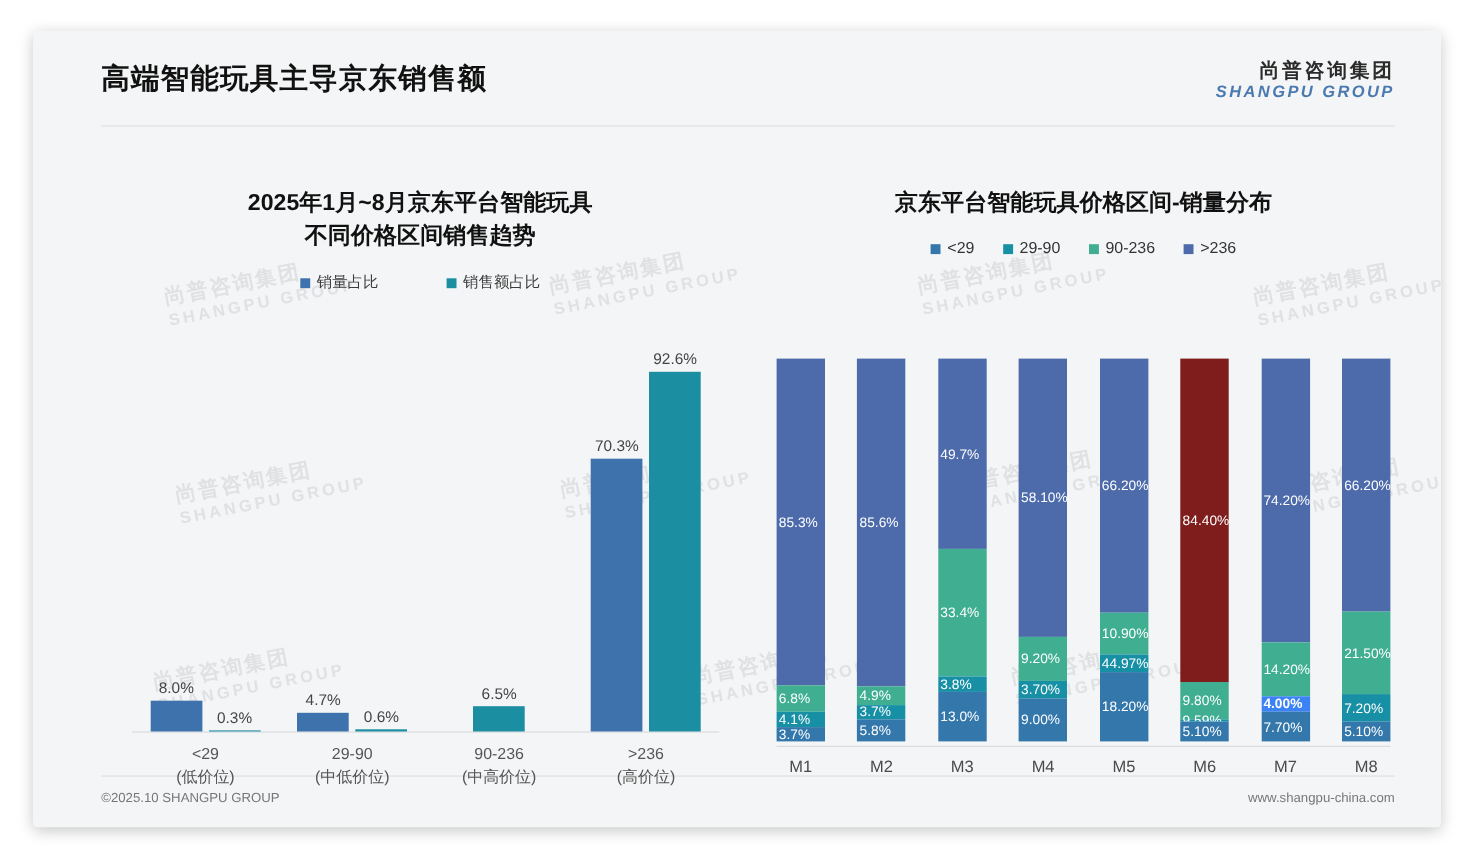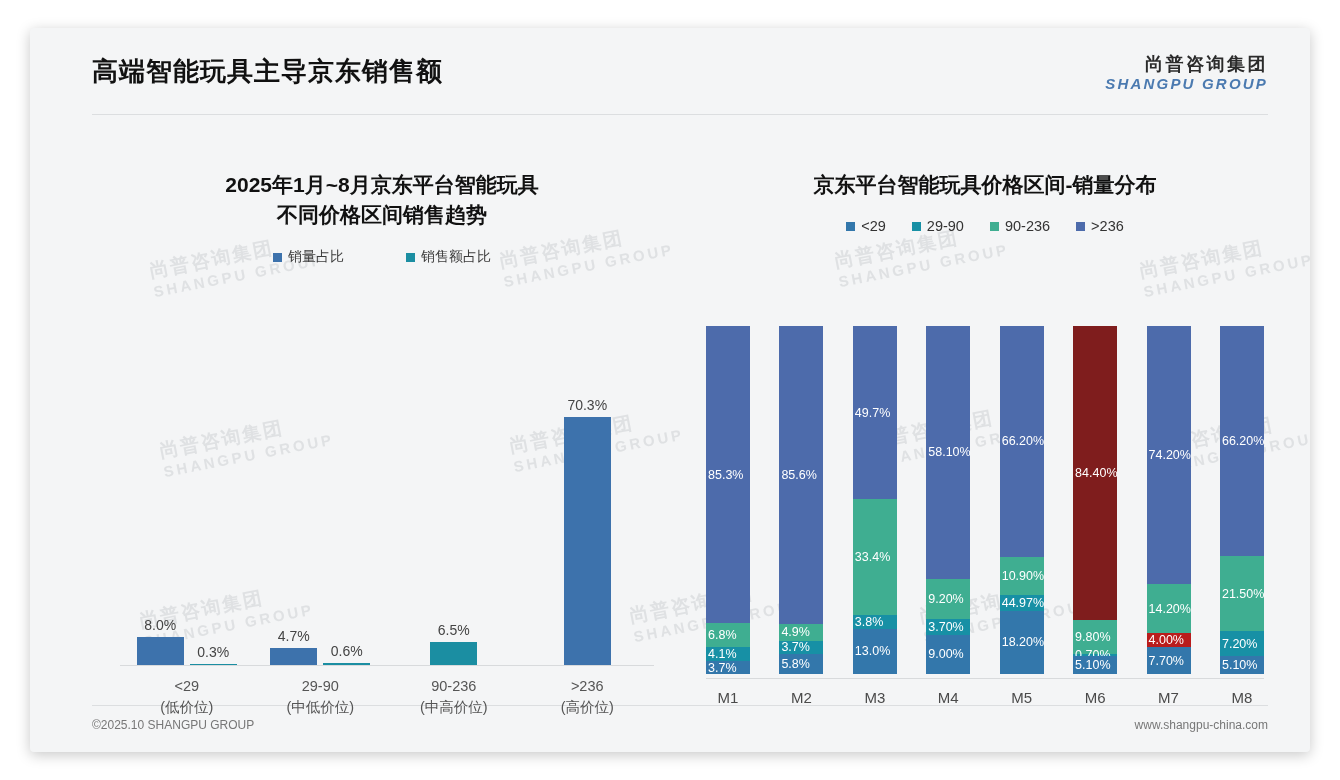--- a/index.html
+++ b/index.html
@@ -328,20 +328,24 @@
             <div class="lbar-wrap">
               <div class="lbar" style="height: 6.5%; background: rgb(27, 142, 162);"></div>
               <div class="lbar-label" style="bottom: calc(6.5% + 4px);">6.5%</div>
             </div>
           </div>
           <div class="lgroup">
             <div class="lbar-wrap">
               <div class="lbar" style="height: 70.3%; background: rgb(61, 114, 172);"></div>
               <div class="lbar-label" style="bottom: calc(70.3% + 4px);">70.3%</div>
             </div>
+            <div class="lbar-wrap">
+              <div class="lbar" style="height: 92.6%; background: rgb(27, 142, 162);"></div>
+              <div class="lbar-label" style="bottom: calc(92.6% + 4px);">92.6%</div>
+            </div>
           </div>
         </div>
       <div class="lcats" id="lcats">
           <div class="lcat">
             <div>&lt;29</div>
             <div>(低价位)</div>
           </div>
           <div class="lcat">
             <div>29-90</div>
             <div>(中低价位)</div>
@@ -453,34 +457,34 @@
             </div>
           </div>
           <div class="rbar">
             <div class="rseg" style="flex: 84.4 0 0px; background: #7f1d1d;">
               <span>84.40%</span>
             </div>
             <div class="rseg" style="flex: 9.8 0 0px; background: rgb(63, 174, 145);">
               <span>9.80%</span>
             </div>
             <div class="rseg thin" style="flex: 0.7 0 0px; background: rgb(23, 144, 165);">
-              <span>0.70%</span>
+              <span>9.59%</span>
             </div>
             <div class="rseg" style="flex: 5.1 0 0px; background: rgb(51, 119, 171);">
               <span>5.10%</span>
             </div>
           </div>
           <div class="rbar">
             <div class="rseg" style="flex: 74.2 0 0px; background: rgb(77, 107, 171);">
               <span>74.20%</span>
             </div>
             <div class="rseg" style="flex: 14.2 0 0px; background: rgb(63, 174, 145);">
               <span>14.20%</span>
             </div>
-            <div class="rseg thin" style="flex: 4 0 0px; background: #b91c1c;">
+            <div class="rseg thin" style="flex: 4 0 0px; background: #3b82f6; font-weight: bold;">
               <span>4.00%</span>
             </div>
             <div class="rseg" style="flex: 7.7 0 0px; background: rgb(51, 119, 171);">
               <span>7.70%</span>
             </div>
           </div>
           <div class="rbar">
             <div class="rseg" style="flex: 66.2 0 0px; background: rgb(77, 107, 171);">
               <span>66.20%</span>
             </div>

